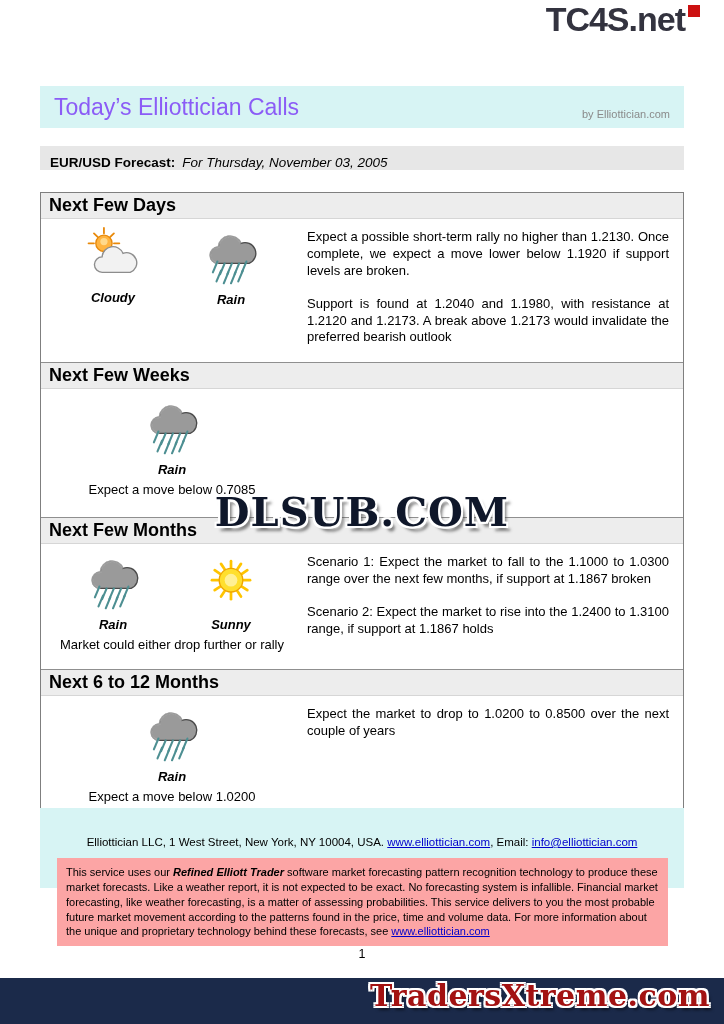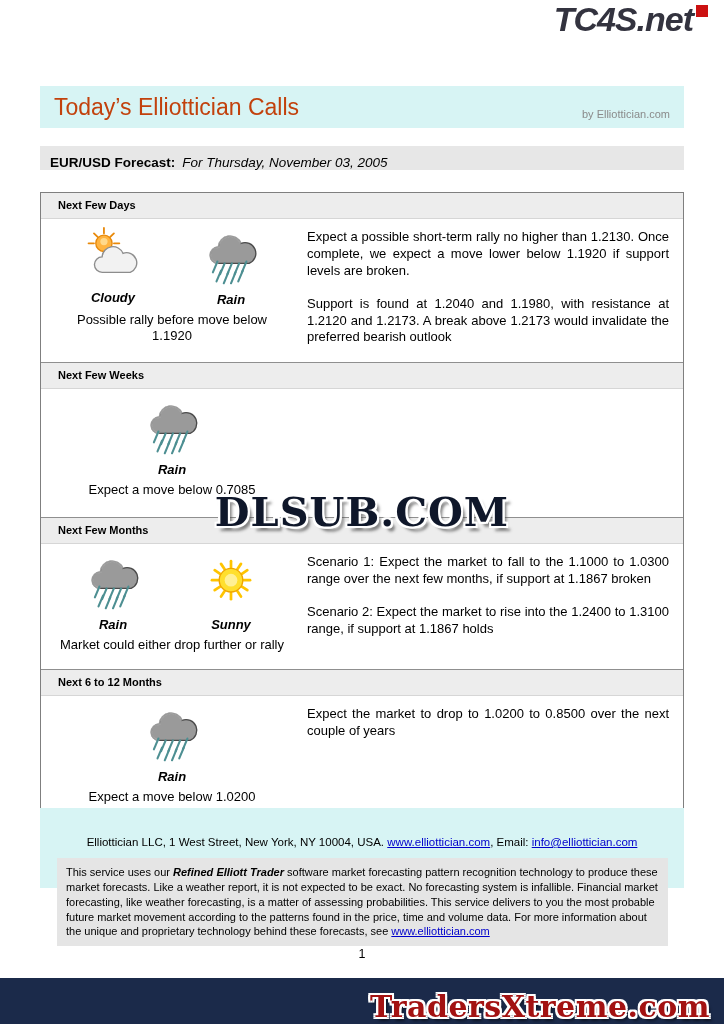--- a/index.html
+++ b/index.html
@@ -1,36 +1,36 @@
 <!DOCTYPE html>
 <html><head>
 <meta charset="utf-8">
 <style>
   html,body{margin:0;padding:0;background:#ffffff;}
   .page{
     position:relative;width:724px;height:1024px;background:#ffffff;
     font-family:"Liberation Sans", sans-serif;color:#000;overflow:hidden;
   }
   
-  .logo-row{position:absolute;top:0px;right:16px;font-style:italic;}
+  .logo-row{position:absolute;top:0px;right:24px;}
   .site-logo{font-size:34px;font-weight:bold;letter-spacing:-1px;color:#33333f;}
   .logo-red-box{display:inline-block;width:12px;height:12px;background:#cc1111;margin-left:3px;vertical-align:14px;}
   
   .header-bar{position:absolute;left:40px;top:86px;width:644px;height:42px;background:#d7f4f4;
     display:flex;align-items:center;justify-content:space-between;padding:0 14px;box-sizing:border-box;}
-  .page-title{font-size:23px;color:#c2410c;}
+  .page-title{font-size:23px;color:#8b5cf6;}
   .byline{font-size:11px;color:#8a8a8a;align-self:flex-end;margin-bottom:8px;margin-left:40px;}
   
   .forecast-bar{position:absolute;left:40px;top:146px;width:644px;height:24px;background:#e7e7e7;
     display:flex;align-items:flex-end;padding:0 10px;box-sizing:border-box;font-size:13.5px;}
   .forecast-label{font-weight:bold;margin-right:7px;}
   .forecast-date{font-style:italic;}
   
   .main-table{position:absolute;left:40px;top:192px;width:644px;border:1px solid #7f7f7f;box-sizing:border-box;background:#fff;}
-  .section-header{height:25px;line-height:25px;padding-left:17px;font-weight:bold;font-size:11px;background:#ededed;border-bottom:1px solid #d6d6d6;}
+  .section-header{height:25px;line-height:25px;padding-left:8px;font-weight:bold;font-size:18px;background:#ededed;border-bottom:1px solid #d6d6d6;}
   .section + .section .section-header{border-top:1px solid #8f8f8f;}
   .section-body{display:flex;box-sizing:border-box;}
   .body-0{min-height:136px;}
   .body-1{min-height:128px;}
   .body-2{min-height:125px;}
   .body-3{min-height:117px;}
   .left-col{width:262px;text-align:center;padding-top:8px;box-sizing:border-box;flex:none;}
   .icons-row{display:flex;justify-content:center;gap:22px;}
   .icon-fig{width:96px;}
   .icon-label{font-weight:bold;font-style:italic;font-size:13px;margin-top:1px;}
@@ -44,29 +44,29 @@
     text-shadow:-2px -2px 0 #fff,2px -2px 0 #fff,-2px 2px 0 #fff,2px 2px 0 #fff,0 -2px 0 #fff,0 2px 0 #fff,-2px 0 0 #fff,2px 0 0 #fff,4px 5px 3px rgba(70,70,70,0.65);
   }
   
   .footer-contact{position:absolute;left:40px;top:808px;width:644px;background:#d7f4f4;text-align:center;
     padding:6px 0 7px 0;box-sizing:border-box;}
   .address-line{font-size:11.5px;margin-top:22px;}
   .footer-contact a{color:#0000cc;text-decoration:underline;cursor:pointer;}
   .phone-line{font-size:15px;margin-top:16px;}
   .answered-note{font-size:12px;}
   
-  .disclaimer-box{position:absolute;left:57px;top:858px;width:611px;background:#e5e5e5;
+  .disclaimer-box{position:absolute;left:57px;top:858px;width:611px;background:#fca5a5;
     padding:7px 9px;box-sizing:border-box;font-size:11px;line-height:1.35;text-align:left;}
   .brand-name{font-weight:bold;font-style:italic;}
   .disclaimer-box a{color:#0000cc;text-decoration:underline;cursor:pointer;}
   
   .page-number{position:absolute;top:947px;left:0;width:724px;text-align:center;font-size:12.5px;}
   
   .bottom-banner{position:absolute;left:0;top:978px;width:724px;height:46px;background:#1b2a4a;
-    display:flex;align-items:flex-end;justify-content:flex-end;padding-right:14px;box-sizing:border-box;}
+    display:flex;align-items:flex-start;justify-content:flex-end;padding-right:14px;box-sizing:border-box;}
   .banner-text{
     font-family:"DejaVu Serif", serif;font-weight:bold;font-size:30px;color:#a31212;letter-spacing:0.5px;
     text-shadow:-2px -2px 0 #fff,2px -2px 0 #fff,-2px 2px 0 #fff,2px 2px 0 #fff,0 -2px 0 #fff,0 2px 0 #fff,-2px 0 0 #fff,2px 0 0 #fff,3px 4px 3px rgba(0,0,0,0.55);
   }
 </style>
 </head>
 <body>
 
 <div class="page">
 
@@ -118,22 +118,20 @@
                   <line x1="49" y1="38" x2="44" y2="50"></line>
                     <line x1="21" y1="48" x2="16" y2="60"></line>
                   <line x1="29" y1="50" x2="24" y2="62"></line>
                     <line x1="37" y1="50" x2="32" y2="62"></line>
                   <line x1="45" y1="48" x2="40" y2="60"></line>
                 </g>
               </svg>
               <div class="icon-label">Rain</div>
             </div>
           </div>
-          <div class="caption">Possible rally before move below
-1.1920</div>
         </div>
         <div class="right-col">
           <p>Expect a possible short-term rally no higher than 1.2130. Once complete, we expect a move lower below 1.1920 if support levels are broken.</p>
           <p>Support is found at 1.2040 and 1.1980, with resistance at 1.2120 and 1.2173.  A break above 1.2173 would invalidate the preferred bearish outlook</p>
         </div>
       </div>
     </div>
 
     <div class="section">
       <div class="section-header">Next Few Weeks</div>

